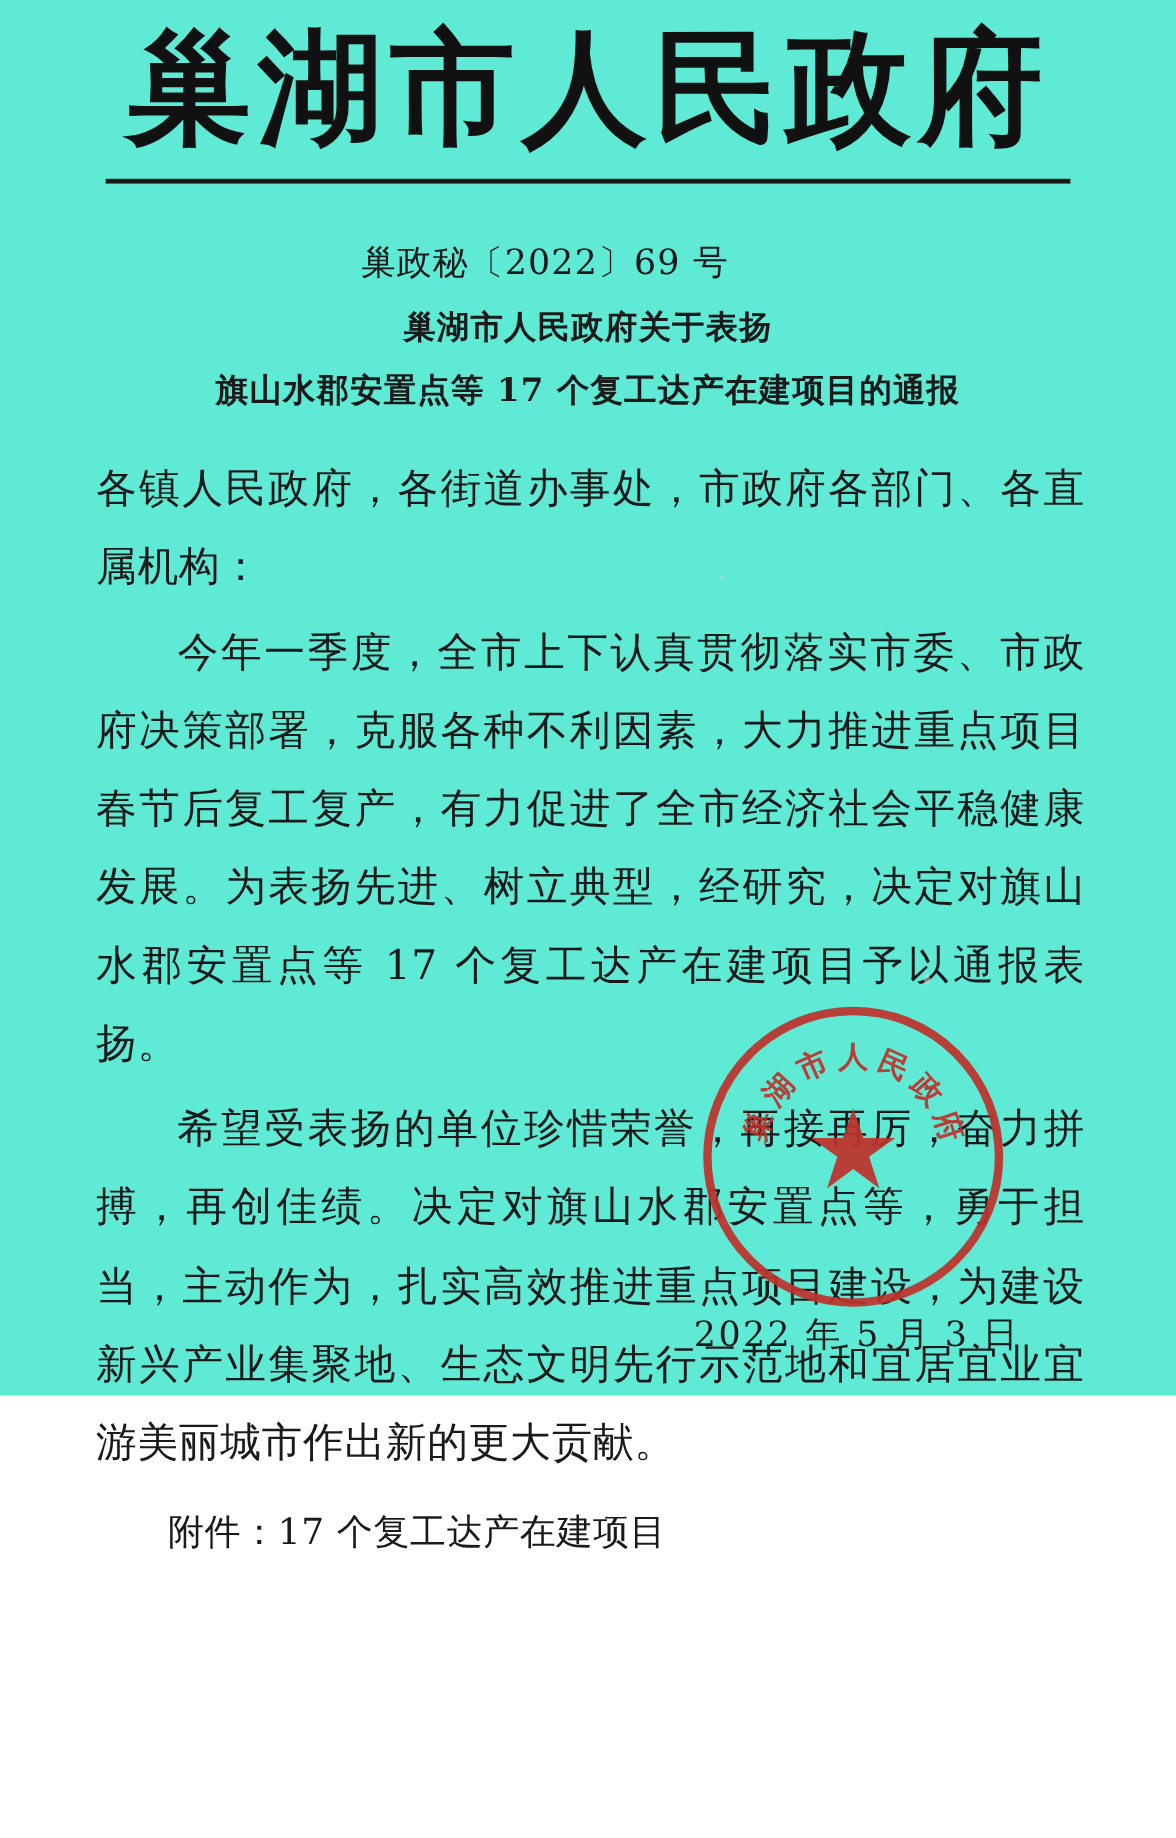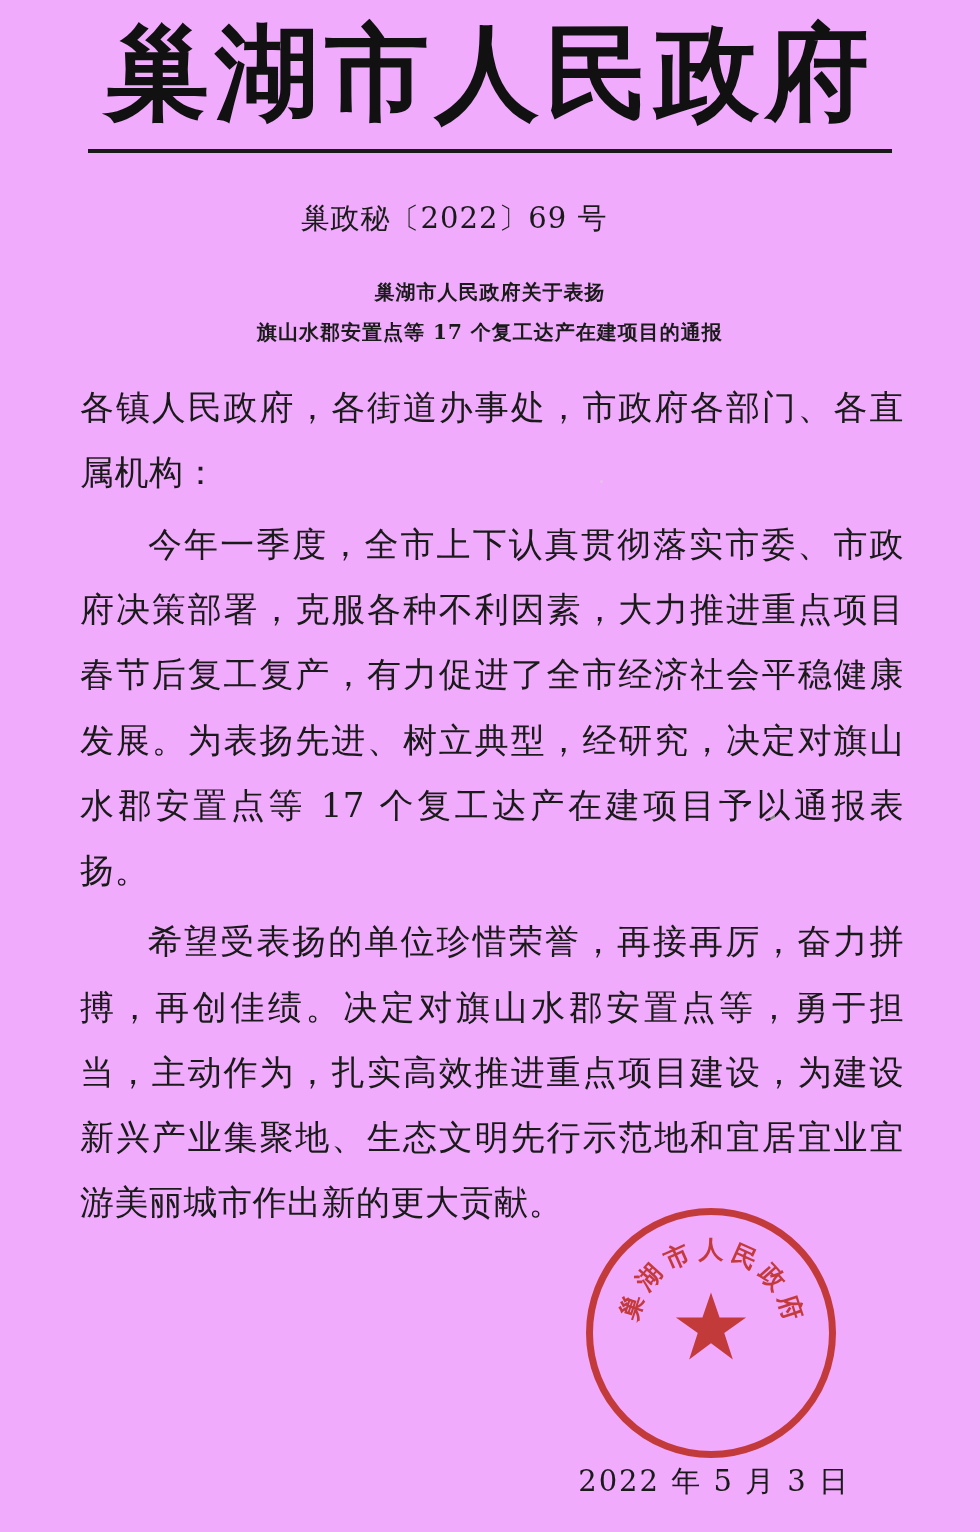--- a/index.html
+++ b/index.html
@@ -12,22 +12,22 @@
     height: 1532px;
     position: relative;
     overflow: hidden;
     font-family: "DejaVu Serif", "Liberation Serif", serif;
     color: #1a1a1a;
   }
 
   .page {
     position: relative;
     width: 980px;
-    height: 1532px;
-    background: #f0abfc;
+    height: 1163px;
+    background: #5eead4;
   }
 
   
   .masthead {
     text-align: center;
     padding-top: 18px;
     padding-left: 40px;
     padding-right: 40px;
   }
   .masthead-title {
@@ -50,24 +50,24 @@
     margin-top: 46px;
     padding-right: 72px;
     text-align: center;
     font-size: 29px;
     letter-spacing: 1px;
     color: #1a1a1a;
   }
 
   
   .doc-title {
-    margin-top: 36px;
+    margin-top: 12px;
     text-align: center;
     font-weight: 700;
-    font-size: 20px;
+    font-size: 27px;
     line-height: 1.7;
     letter-spacing: 1px;
     padding: 0 70px;
   }
   .doc-title .line2 {
     display: block;
     margin-top: 6px;
   }
 
   
@@ -182,20 +182,21 @@
     <span class="line2">旗山水郡安置点等 17 个复工达产在建项目的通报</span>
   </div>
 
   <div class="body-area">
     <p class="para">各镇人民政府，各街道办事处，市政府各部门、各直属机构：</p>
 
     <p class="para indent">今年一季度，全市上下认真贯彻落实市委、市政府决策部署，克服各种不利因素，大力推进重点项目春节后复工复产，有力促进了全市经济社会平稳健康发展。为表扬先进、树立典型，经研究，决定对旗山水郡安置点等 17 个复工达产在建项目予以通报表扬。</p>
 
     <p class="para indent">希望受表扬的单位珍惜荣誉，再接再厉，奋力拼搏，再创佳绩。决定对旗山水郡安置点等，勇于担当，主动作为，扎实高效推进重点项目建设，为建设新兴产业集聚地、生态文明先行示范地和宜居宜业宜游美丽城市作出新的更大贡献。</p>
 
+    <p class="attachment">附件：17 个复工达产在建项目</p>
   </div>
 
   <div class="signature-block">
     <div class="seal">
       <div class="seal-inner-text">
         <span class="seal-char" style="transform: rotate(-72deg) translate(-50%,-100px) rotate(0deg);">巢</span>
         <span class="seal-char" style="transform: rotate(-48deg) translate(-50%,-100px) rotate(0deg);">湖</span>
         <span class="seal-char" style="transform: rotate(-24deg) translate(-50%,-100px) rotate(0deg);">市</span>
         <span class="seal-char" style="transform: rotate(0deg) translate(-50%,-100px) rotate(0deg);">人</span>
         <span class="seal-char" style="transform: rotate(24deg) translate(-50%,-100px) rotate(0deg);">民</span>

